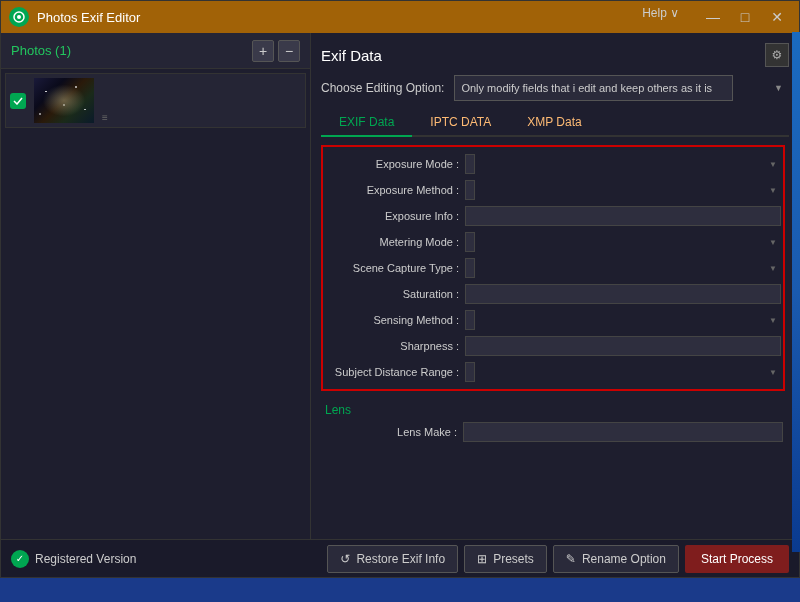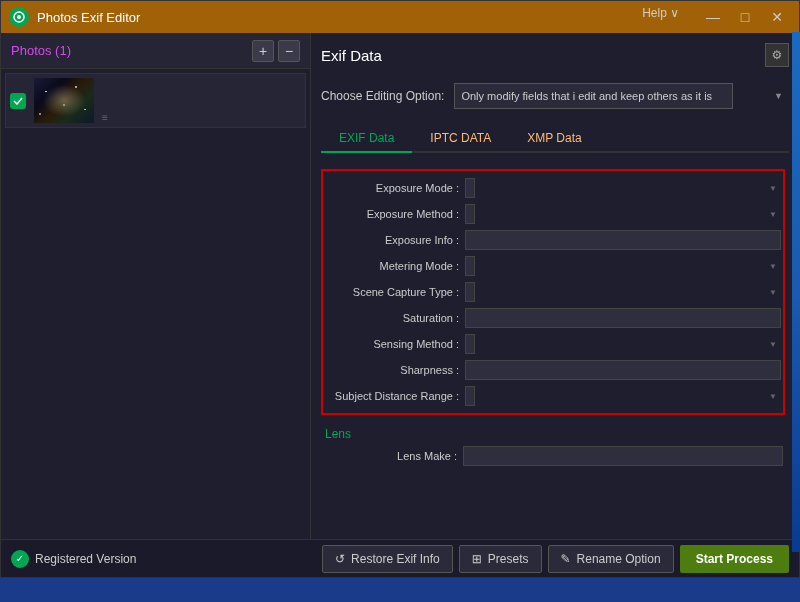--- a/index.html
+++ b/index.html
@@ -92,21 +92,21 @@
     .left-panel-header {
       height: 36px;
       background: #252535;
       border-bottom: 1px solid #333;
       display: flex;
       align-items: center;
       padding: 0 10px;
       justify-content: space-between;
     }
     .left-panel-title {
-      color: #d946ef;
+      color: #22c55e;
       font-size: 13px;
       font-weight: 500;
     }
     .left-panel-actions {
       display: flex;
       gap: 4px;
     }
     .action-btn {
       width: 22px;
       height: 22px;
@@ -190,21 +190,21 @@
       align-self: flex-end;
     }
 
     
     .right-panel {
       flex: 1;
       background: #1e1e2e;
       display: flex;
       flex-direction: column;
       padding: 10px;
-      gap: 16px;
+      gap: 8px;
     }
     .right-panel-header {
       display: flex;
       align-items: center;
       justify-content: space-between;
     }
     .exif-data-title {
       color: #ffffff;
       font-size: 15px;
       font-weight: 500;
@@ -396,25 +396,25 @@
       font-size: 12px;
       cursor: pointer;
       display: flex;
       align-items: center;
       gap: 6px;
       border-radius: 2px;
     }
     .start-process-btn {
       height: 28px;
       padding: 0 16px;
-      background: #4d7c0f;
+      background: #7f1d1d;
       border: none;
       color: white;
       font-size: 12px;
-      font-weight: 700;
+      font-weight: 400;
       cursor: pointer;
       border-radius: 2px;
     }
 
     
     .taskbar {
       width: 800px;
       height: 24px;
       background: #1a3a8a;
       display: flex;

